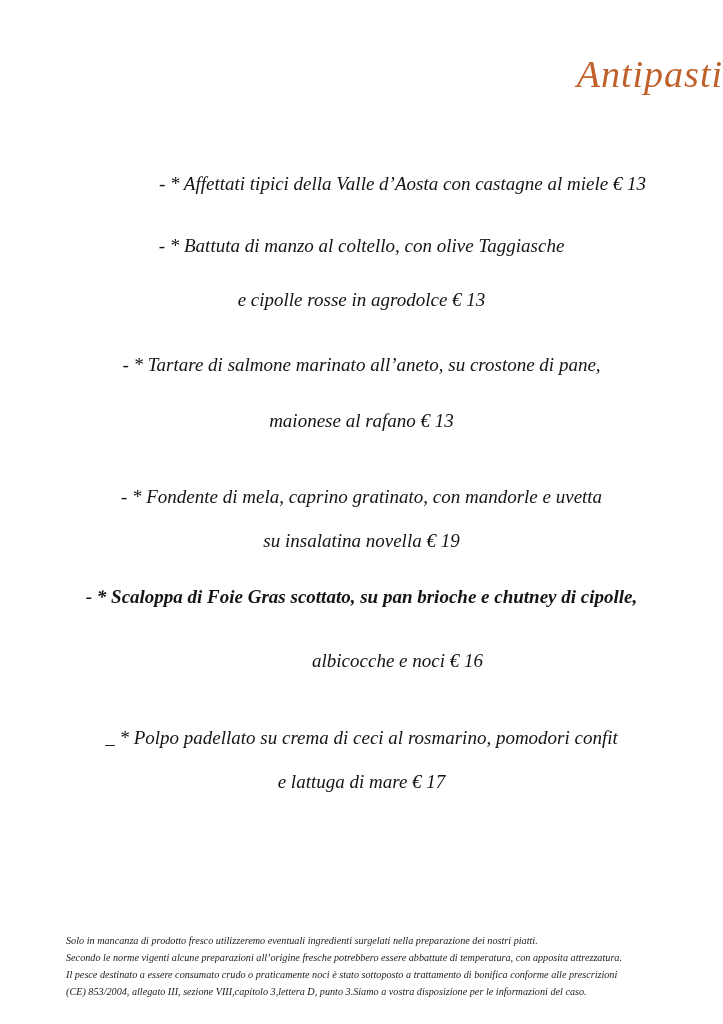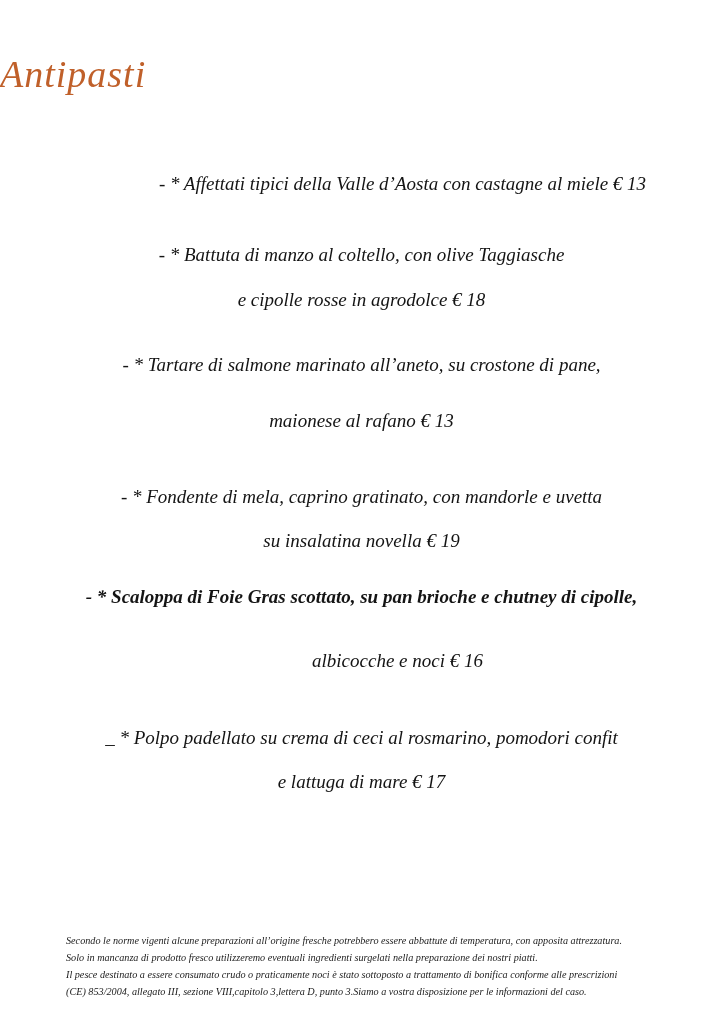--- a/index.html
+++ b/index.html
@@ -13,21 +13,21 @@
       position: relative;
       overflow: hidden;
       font-family: "DejaVu Serif", "Liberation Serif", serif;
       color: #1a1a1a;
     }
     .title {
       position: absolute;
       left: 0;
       width: 723px;
       top: 50px;
-      text-align: left;
+      text-align: right;
       font-family: "Liberation Serif", "DejaVu Serif", serif;
       font-style: italic;
       font-size: 38px;
       line-height: 48px;
       color: #c0602a;
       letter-spacing: 1px;
     }
     .menu-line {
       position: absolute;
       left: 0;
@@ -62,22 +62,22 @@
 <div>
 
   <h1 class="title" style="margin:0;font-weight:normal;">Antipasti</h1>
 
   <div>
     <div>
       <div class="menu-line" style="top:172px;padding-left:41px;">- * Affettati tipici della Valle d’Aosta con castagne al miele € 13</div>
     </div>
 
     <div>
-      <div class="menu-line" style="top:243px;">- * Battuta di manzo al coltello, con olive Taggiasche</div>
-      <div class="menu-line" style="top:288px;">e cipolle rosse in agrodolce € 18</div>
+      <div class="menu-line" style="top:234px;">- * Battuta di manzo al coltello, con olive Taggiasche</div>
+      <div class="menu-line" style="top:288px;">e cipolle rosse in agrodolce € 13</div>
     </div>
 
     <div>
       <div class="menu-line" style="top:353px;">- * Tartare di salmone marinato all’aneto, su crostone di pane,</div>
       <div class="menu-line" style="top:409px;">maionese al rafano  € 13</div>
     </div>
 
     <div>
       <div class="menu-line" style="top:485px;">- * Fondente di mela, caprino gratinato, con mandorle e uvetta</div>
       <div class="menu-line" style="top:529px;">su insalatina novella € 19</div>
@@ -88,19 +88,19 @@
       <div class="menu-line" style="top:649px;padding-left:36px;">albicocche e noci € 16</div>
     </div>
 
     <div>
       <div class="menu-line" style="top:726px;">_ * Polpo padellato su crema di ceci al rosmarino, pomodori confit</div>
       <div class="menu-line" style="top:770px;">e lattuga di mare € 17</div>
     </div>
   </div>
 
   <div class="footer">
+    <span class="footer-line">Solo in mancanza di prodotto fresco utilizzeremo eventuali ingredienti surgelati nella preparazione dei nostri piatti.</span>
     <span class="footer-line">Secondo le norme vigenti alcune preparazioni all’origine fresche potrebbero essere abbattute di temperatura, con apposita attrezzatura.</span>
-    <span class="footer-line">Solo in mancanza di prodotto fresco utilizzeremo eventuali ingredienti surgelati nella preparazione dei nostri piatti.</span>
     <span class="footer-line">Il pesce destinato a essere consumato crudo o praticamente noci è stato sottoposto a trattamento di bonifica conforme alle prescrizioni</span>
     <span class="footer-line">(CE) 853/2004, allegato III, sezione VIII,capitolo 3,lettera D, punto 3.Siamo a vostra disposizione per le informazioni del caso.</span>
   </div>
 
 </div>
 
 </body></html>

